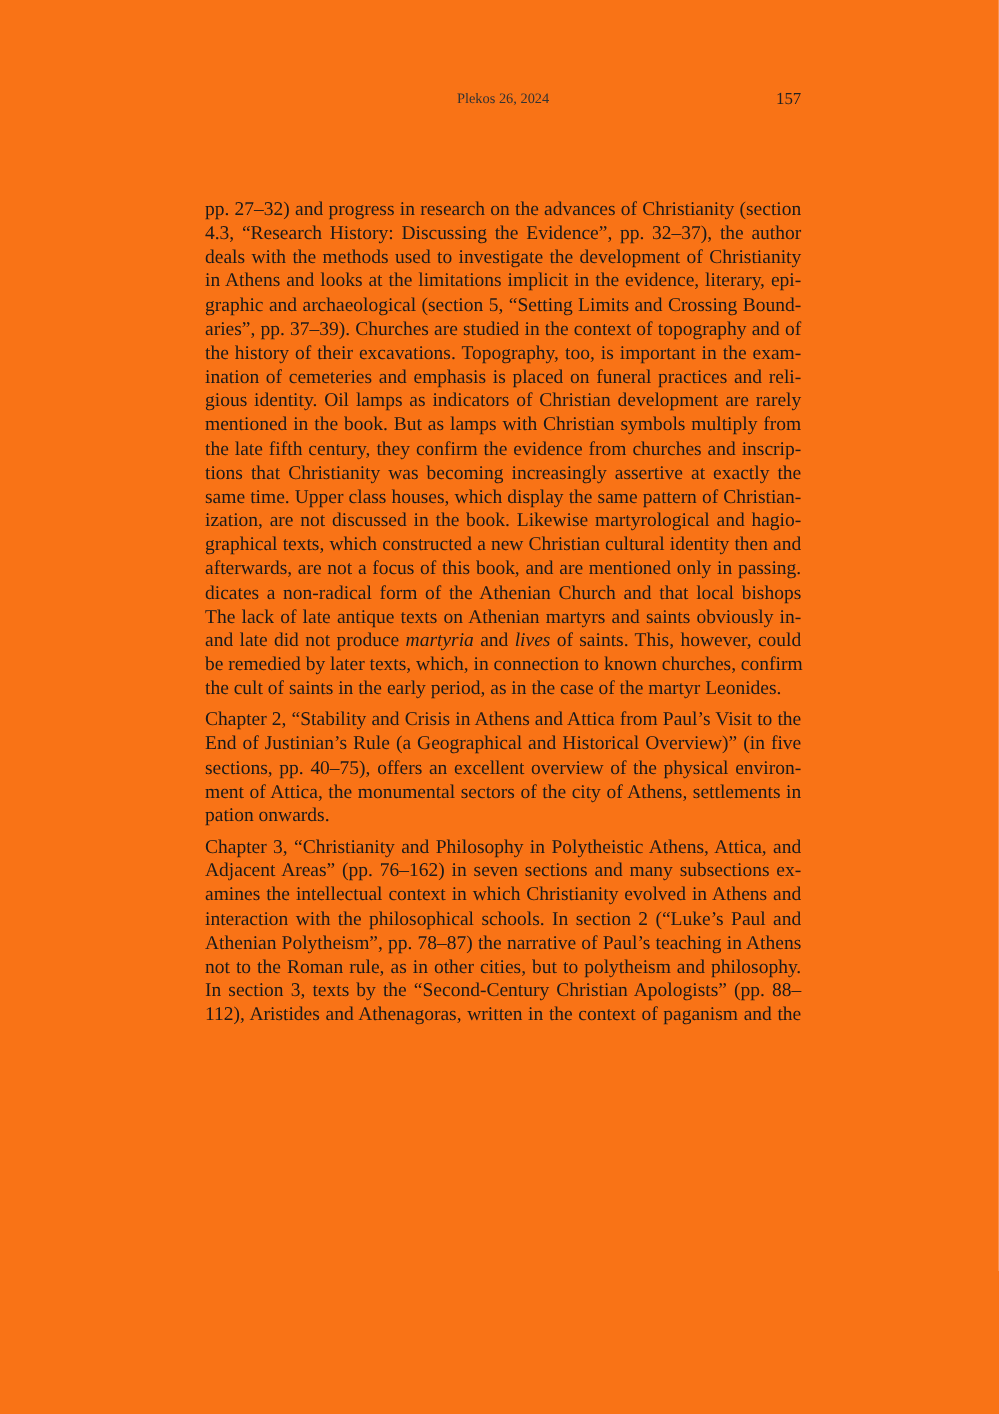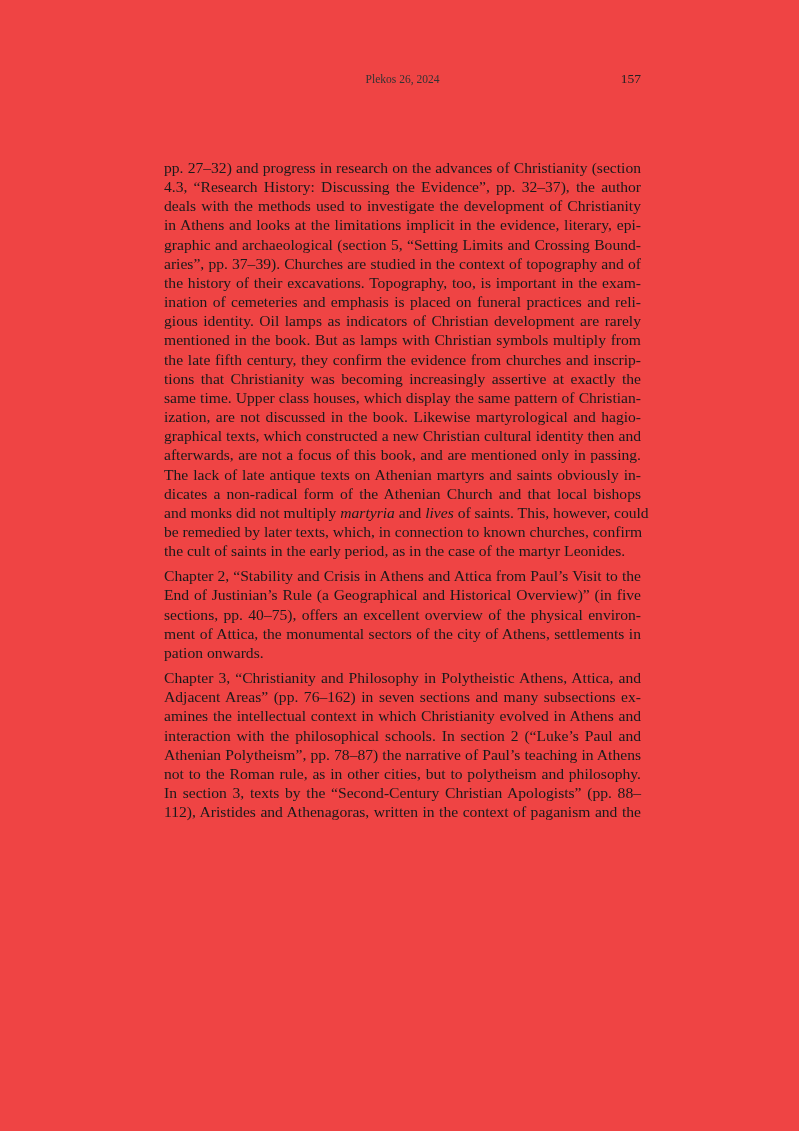--- a/index.html
+++ b/index.html
@@ -1,17 +1,17 @@
 <!DOCTYPE html>
 <html><head>
   <meta charset="utf-8">
   <style>
     html, body { margin: 0; padding: 0; background: #ffffff; }
     body { width: 799px; height: 1131px; position: relative; overflow: hidden; }
-    .page { position: absolute; left: 0; top: 0; width: 799px; height: 1131px; background: #ef4444; }
+    .page { position: absolute; left: 0; top: 0; width: 799px; height: 1131px; background: #f97316; }
     .running-head {
       position: absolute; top: 73px; left: 164px; width: 477px;
       font-family: "Liberation Serif", serif; font-size: 11.5px; color: #333;
       height: 16px;
     }
     .running-head .journal {
       position: absolute; left: 0; right: 0; text-align: center; top: 0;
     }
     .running-head .pagenum {
       position: absolute; right: 0; top: -2px; font-size: 13.5px; color: #222; text-align: center;
@@ -48,23 +48,23 @@
       <span class="line">the history of their excavations. Topography, too, is important in the exam-</span>
       <span class="line">ination of cemeteries and emphasis is placed on funeral practices and reli-</span>
       <span class="line">gious identity. Oil lamps as indicators of Christian development are rarely</span>
       <span class="line">mentioned in the book. But as lamps with Christian symbols multiply from</span>
       <span class="line">the late fifth century, they confirm the evidence from churches and inscrip-</span>
       <span class="line">tions that Christianity was becoming increasingly assertive at exactly the</span>
       <span class="line">same time. Upper class houses, which display the same pattern of Christian-</span>
       <span class="line">ization, are not discussed in the book. Likewise martyrological and hagio-</span>
       <span class="line">graphical texts, which constructed a new Christian cultural identity then and</span>
       <span class="line">afterwards, are not a focus of this book, and are mentioned only in passing.</span>
+      <span class="line">dicates a non-radical form of the Athenian Church and that local bishops</span>
       <span class="line">The lack of late antique texts on Athenian martyrs and saints obviously in-</span>
-      <span class="line">dicates a non-radical form of the Athenian Church and that local bishops</span>
-      <span class="line"><span>and monks did not multiply </span><em>martyria</em><span> and </span><em>lives</em><span> of saints. This, however, could</span></span>
+      <span class="line"><span>and late did not produce </span><em>martyria</em><span> and </span><em>lives</em><span> of saints. This, however, could</span></span>
       <span class="line">be remedied by later texts, which, in connection to known churches, confirm</span>
       <span class="line last">the cult of saints in the early period, as in the case of the martyr Leonides.</span>
     </p>
 
     <p>
       <span class="line">Chapter 2, “Stability and Crisis in Athens and Attica from Paul’s Visit to the</span>
       <span class="line">End of Justinian’s Rule (a Geographical and Historical Overview)” (in five</span>
       <span class="line">sections, pp. 40–75), offers an excellent overview of the physical environ-</span>
       <span class="line">ment of Attica, the monumental sectors of the city of Athens, settlements in</span>
       <span class="line last">pation onwards.</span>

